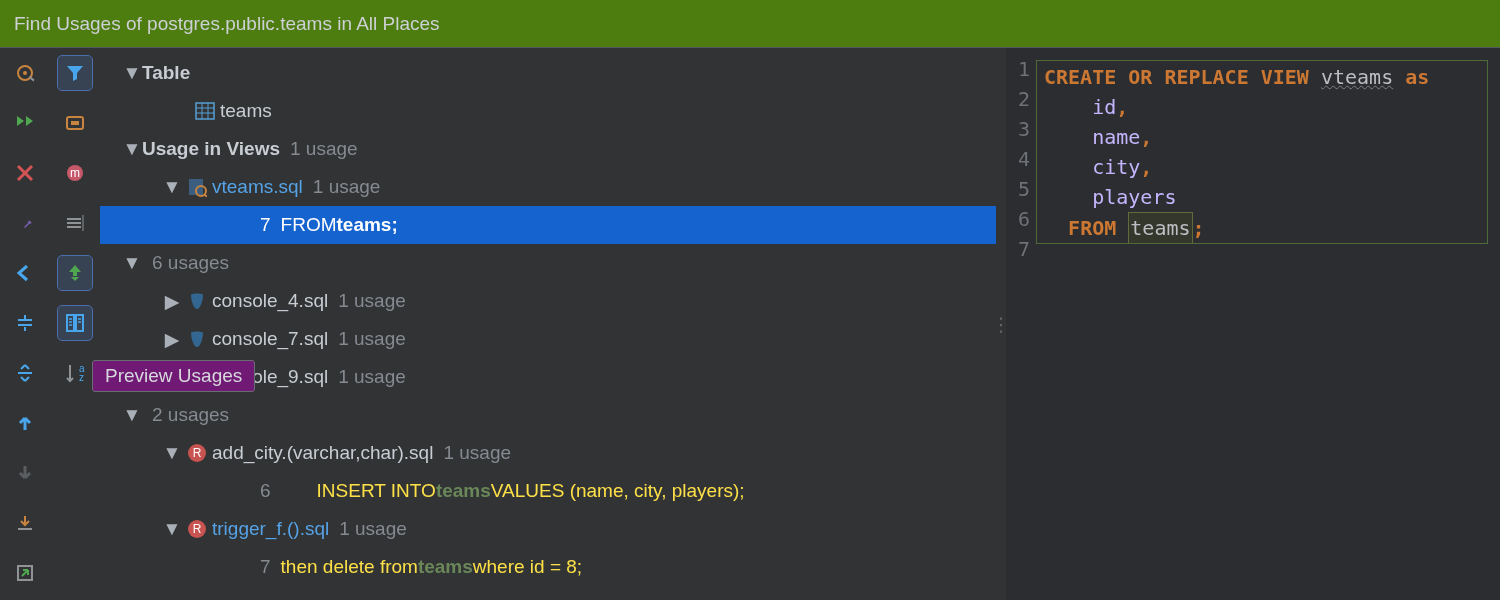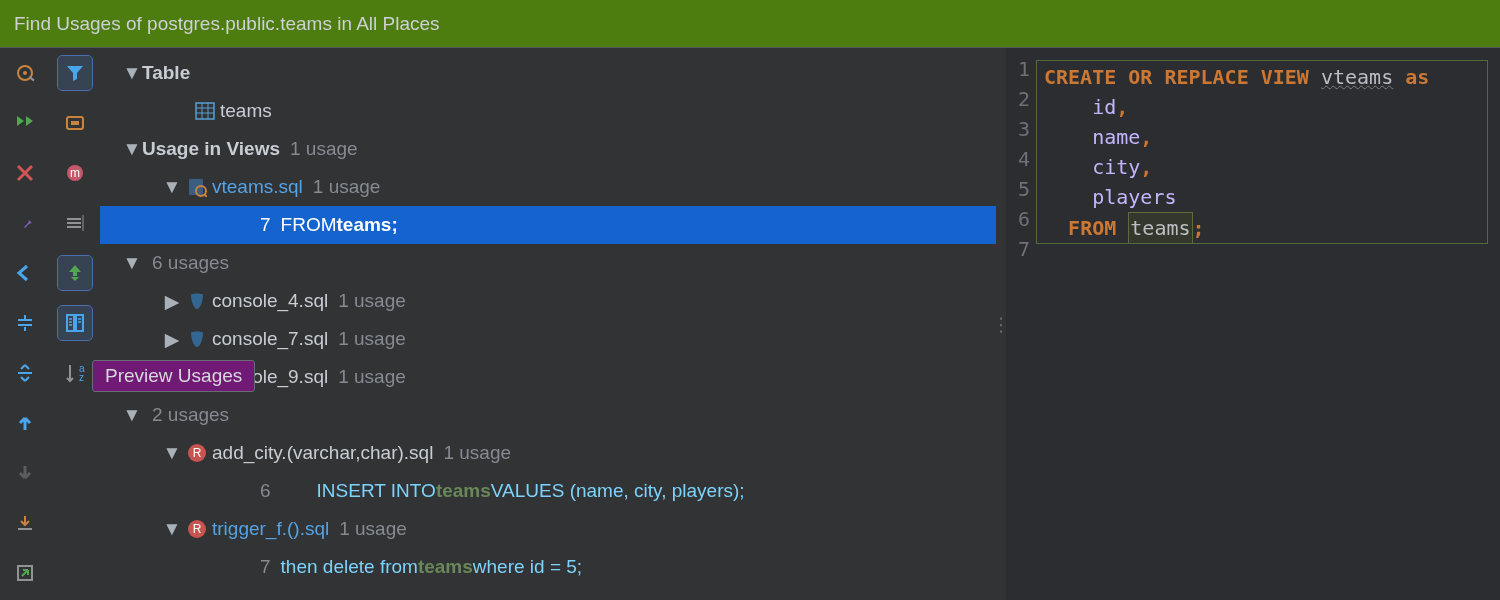--- a/index.html
+++ b/index.html
@@ -86,21 +86,21 @@
     width: 20px;
     display:inline-flex;
     justify-content:center;
     color:#aab0b7;
   }
   .row .indent { display:inline-block; }
   .row.selected { background: #1563cf; color: #fff; }
   .faded { color: #868a91; }
   .bold { font-weight: 600; text-align: center; }
   .lnk { color: #55a3e6; }
-  .kw-green { color: #7dd3fc; }
+  .kw-green { color: #fde047; }
   .kw-strong { color:#6a8759; font-weight:600; }
   .gap { display:inline-block; width:10px; }
   .icon-slot { width:30px; display:inline-flex; align-items:center; justify-content:center; }
 
   
   .splitter {
     width: 10px;
     background: #313335;
     display:flex;
     align-items:center;
@@ -398,21 +398,21 @@
       <span class="lnk">trigger_f.().sql</span>
       <span class="gap"></span>
         <span class="faded">1 usage</span>
     </div>
     <div class="row">
       <span class="indent" style="width:160px"></span>
       <span class="faded">7</span>
         <span class="gap"></span>
       <span class="kw-green">then delete from </span>
         <span class="kw-strong">teams</span>
-        <span class="kw-green"> where id = 5;</span>
+        <span class="kw-green"> where id = 8;</span>
     </div>
   </div>
 
   <div class="splitter">⋮</div>
 
   <div class="editor-pane">
     <div class="lnums">
       <div>1</div>
       <div>2</div>
       <div>3</div>

